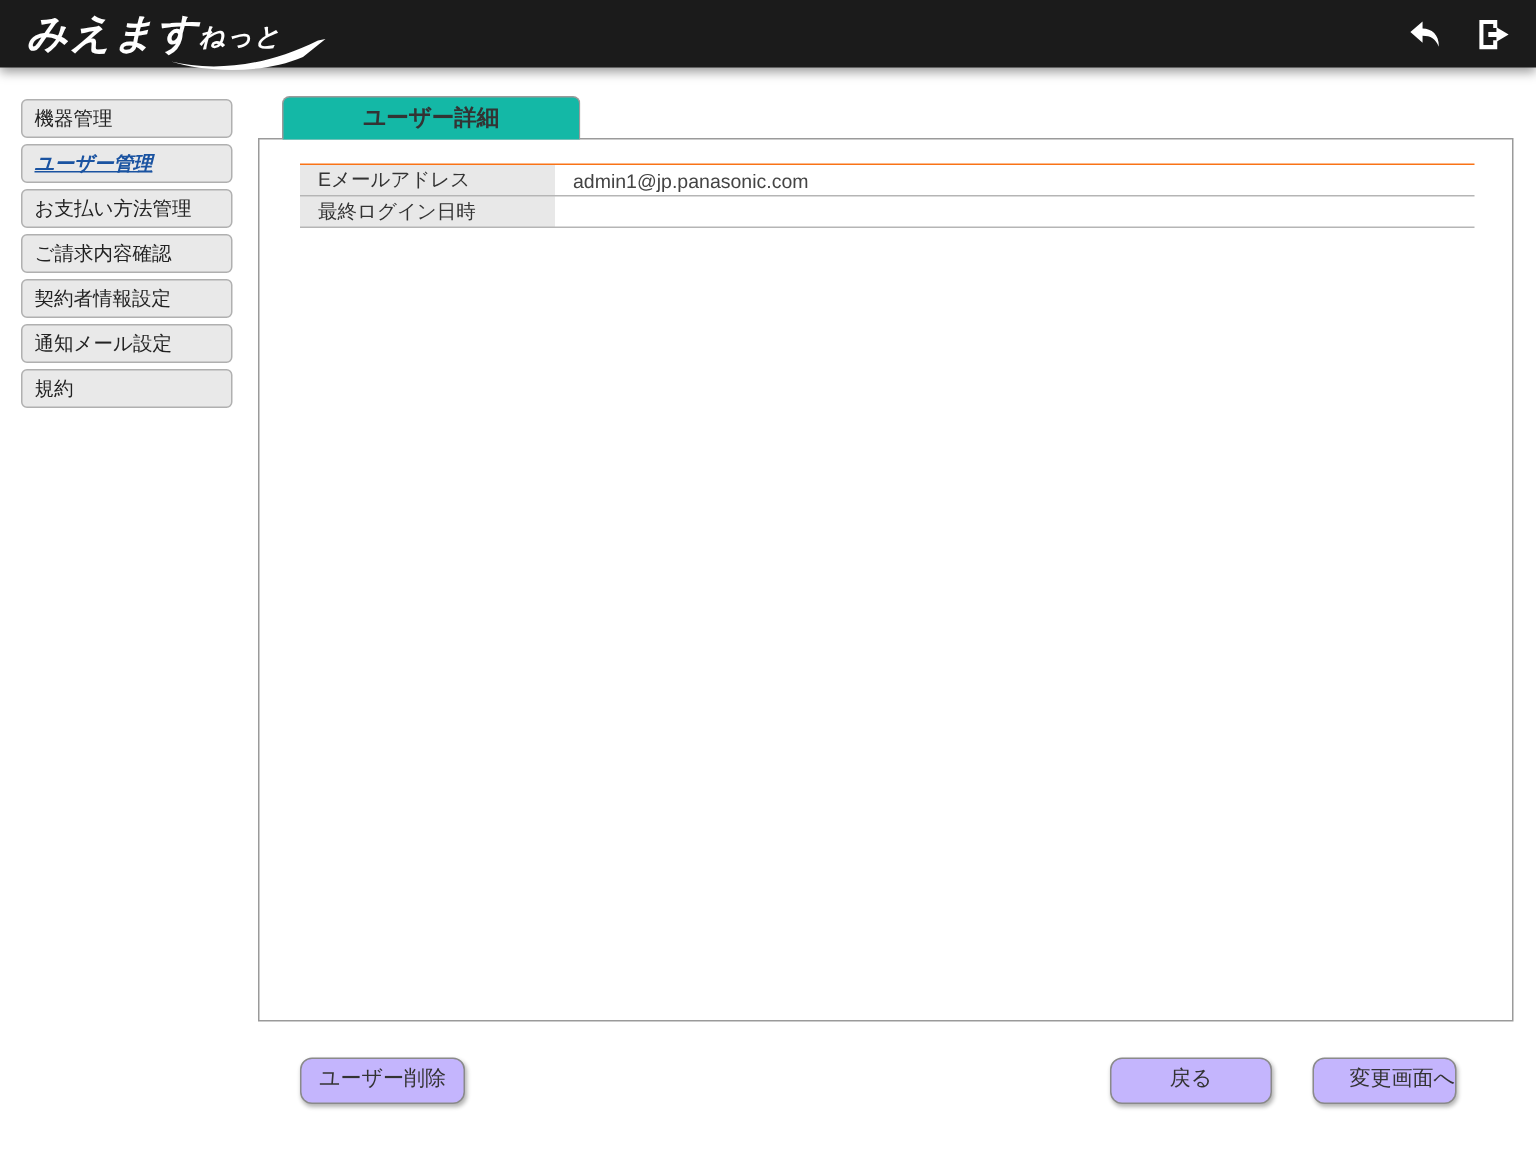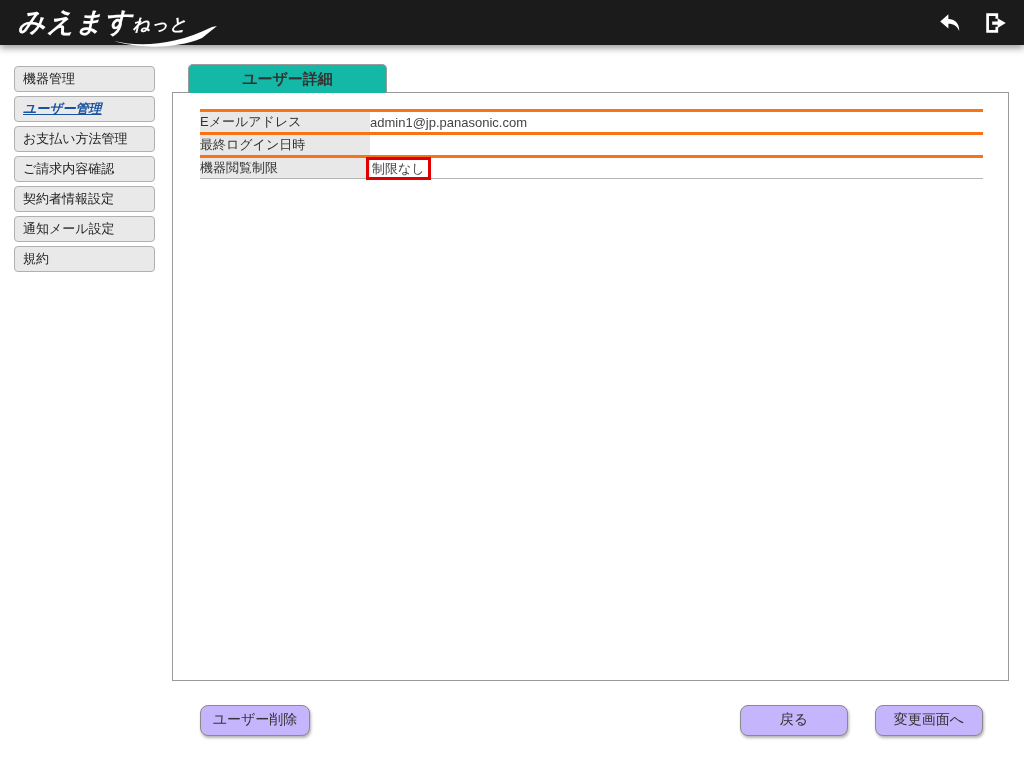--- a/index.html
+++ b/index.html
@@ -69,24 +69,24 @@
     background:#fff;
     border:1px solid #9a9a9a;
     z-index:2;
   }
   .detail-table {
     position:absolute; left:27px; top:16px; width:783px;
     border-collapse:collapse;
     font-size:13px;
   }
   .detail-table td {
-    border-top:3px solid #f97316;
+    border-top:1px solid #f97316;
     border-bottom:1px solid #b5b5b5;
     height:21px;
-    padding:1px 0;
+    padding:1px 12px;
     vertical-align:middle;
   }
   .detail-table td.lbl {
     width:170px;
     background:#e8e8e8;
     color:#333;
   }
   .detail-table td.val { color:#444; }
   .hl-box {
     display:inline-block;
@@ -103,21 +103,21 @@
     border:1px solid #8a8a8a;
     border-radius:8px;
     box-shadow:1px 2px 3px rgba(0,0,0,0.30);
     font-family:Liberation Mono, monospace;
     font-size:14px; color:#333;
     text-align:center; line-height:29px;
     cursor:pointer;
   }
   .btn-delete { left:200px; top:705px; width:110px; }
   .btn-back   { left:740px; top:705px; width:108px; }
-  .btn-change { left:875px; top:705px; width:108px; }
+  .btn-change { left:875px; top:705px; width:96px;text-align:right; }
 </style>
 </head>
 <body>
 
 <div class="header">
   <div class="logo">
     <span class="logo-main">みえます</span><span class="logo-sub">ねっと</span>
     <svg class="logo-swoosh" width="105" height="22" viewBox="0 0 105 22">
       <path d="M0 15 C 25 21, 60 20, 98 1 L 103 0 L 88 12 C 60 24, 22 22, 0 15 Z" fill="#ffffff"></path>
     </svg>
@@ -153,26 +153,20 @@
     <table class="detail-table">
       <tbody>
           <tr>
         <td class="lbl">Eメールアドレス</td>
         <td class="val">admin1@jp.panasonic.com</td>
       </tr>
       <tr>
         <td class="lbl">最終ログイン日時</td>
         <td class="val"></td>
       </tr>
-      <tr>
-        <td class="lbl">機器閲覧制限</td>
-        <td class="val">
-          <span class="hl-box">制限なし</span>
-        </td>
-      </tr>
     </tbody>
       </table>
   </div>
 </div>
 
 <div class="btn btn-delete">ユーザー削除</div>
 <div class="btn btn-back">戻る</div>
 <div class="btn btn-change">変更画面へ</div>
 
 </body></html>

